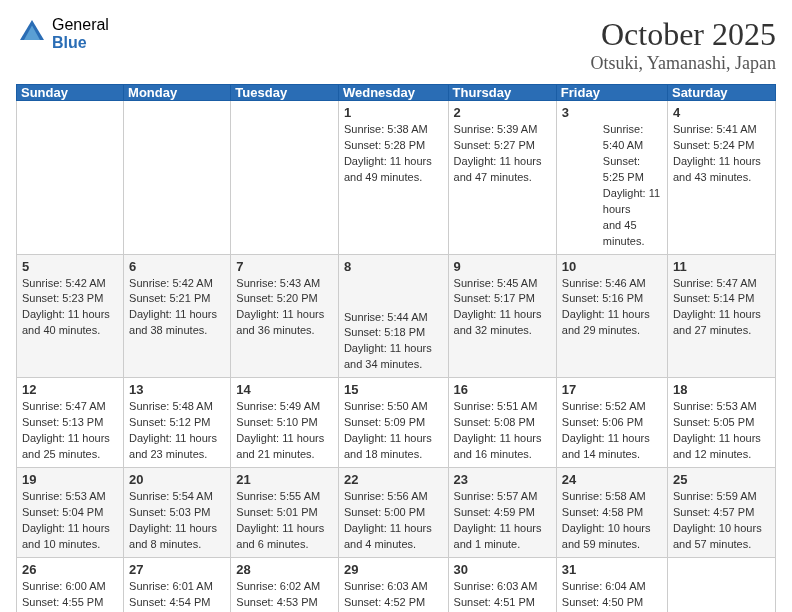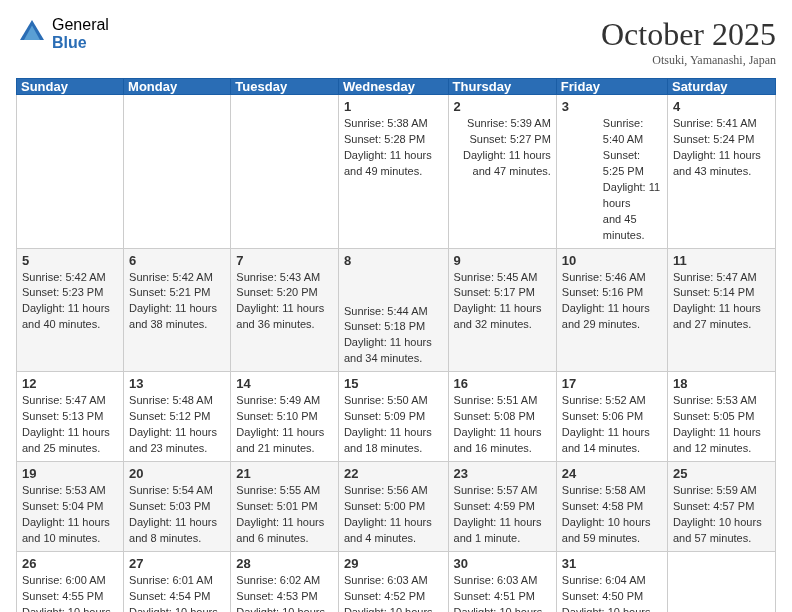--- a/index.html
+++ b/index.html
@@ -38,21 +38,21 @@
     .title-section {
       text-align: right;
       font-family: Liberation Serif, serif;
     }
     .month-title {
       font-size: 32px;
       font-weight: normal;
       color: #333;
     }
     .location {
-      font-size: 12px;
+      font-size: 18px;
       color: #555;
     }
     .calendar {
       width: 100%;
       border-collapse: collapse;
       border: 1px solid #ccc;
     }
     .calendar th {
       background-color: #2a6db5;
       color: #fff;
@@ -128,21 +128,21 @@
         <td class="empty-cell"></td>
         <td>
           <div class="day-number">1</div>
           <div class="day-info" style="white-space: pre-line;">Sunrise: 5:38 AM
 Sunset: 5:28 PM
 Daylight: 11 hours
 and 49 minutes.</div>
         </td>
         <td>
           <div class="day-number">2</div>
-          <div class="day-info" style="white-space: pre-line; text-align: right;">Sunrise: 5:39 AM
+          <div class="day-info" style="white-space: pre-line;">Sunrise: 5:39 AM
 Sunset: 5:27 PM
 Daylight: 11 hours
 and 47 minutes.</div>
         </td>
         <td>
           <div class="day-number">3</div>
           <div class="day-info" style="white-space: pre-line; margin-left: 41px;">Sunrise: 5:40 AM
 Sunset: 5:25 PM
 Daylight: 11 hours
 and 45 minutes.</div>

